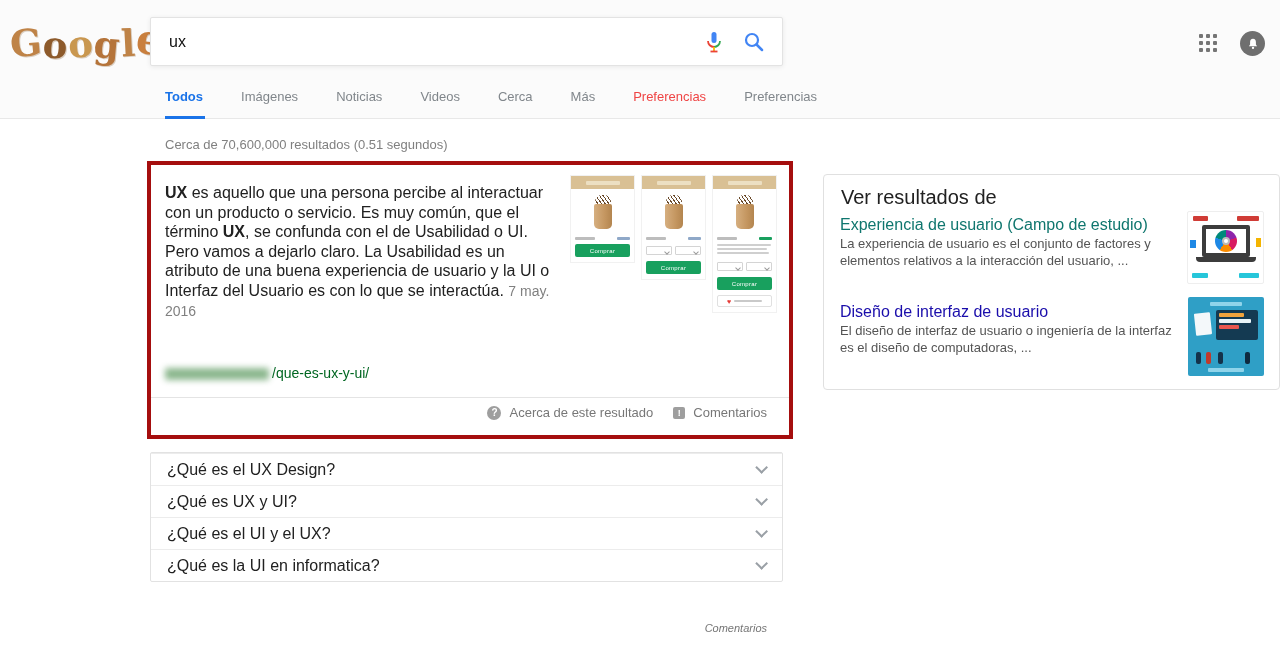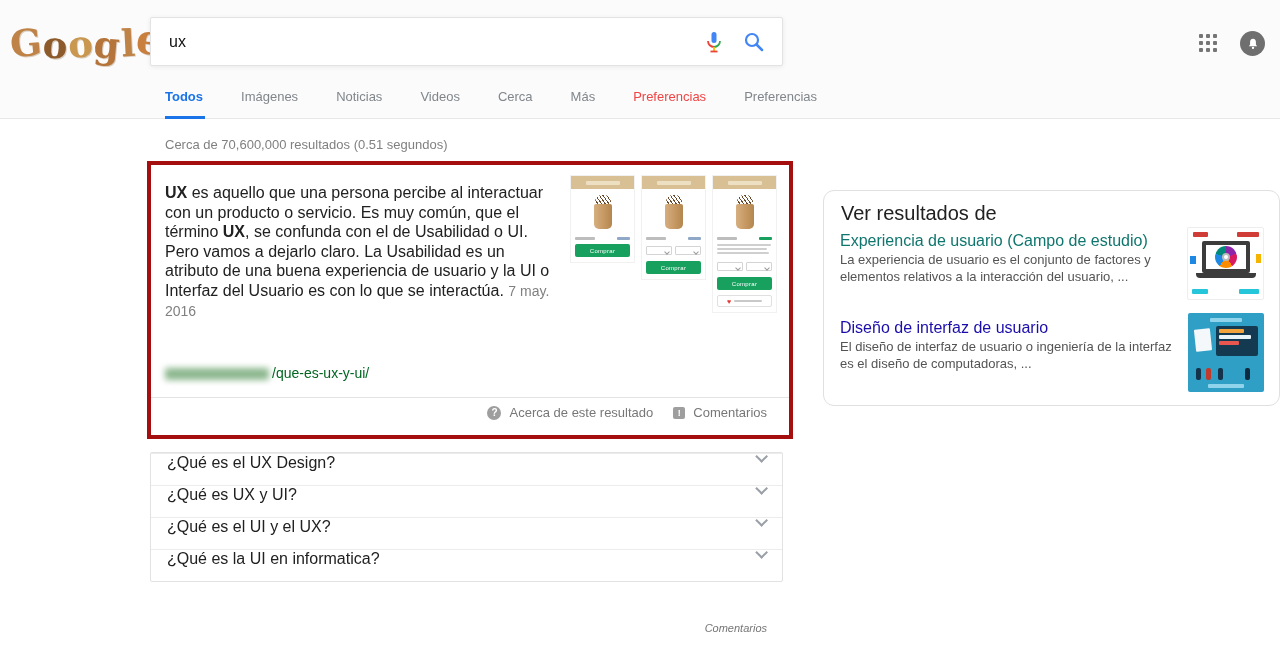--- a/index.html
+++ b/index.html
@@ -67,21 +67,21 @@
   .tinylines i { display:block; height:2px; background:#cfcfcf; border-radius:1px; margin-bottom:2px; }
   .selrow { display:flex; justify-content:space-between; padding:2px 4px 6px 4px; }
   .mini-select { width:26px; height:9px; border:1px solid #d4d4d4; border-radius:1px; position:relative; }
   .mini-select:after { content:""; position:absolute; right:2px; top:3px; width:3px; height:3px; border-right:1px solid #999; border-bottom:1px solid #999; transform:rotate(45deg); }
   .buy-btn { margin:0 4px 5px 4px; height:13px; background:#18a05e; border-radius:2px; color:#fff; font-size:6px; display:flex; align-items:center; justify-content:center; cursor:pointer; letter-spacing:.3px; }
   .fav-btn { margin:0 4px 5px 4px; height:12px; background:#fff; border:1px solid #e0e0e0; border-radius:2px; display:flex; align-items:center; justify-content:center; gap:3px; cursor:pointer; }
   .fav-btn .heart { color:#e53935; font-size:7px; line-height:1; }
   .fav-btn i { display:block; width:28px; height:2px; background:#c9c9c9; border-radius:1px; }
 
   
-  .kpanel { position:absolute; left:823px; top:190px; width:457px; height:216px; background:#fff; border:1px solid #e0e0e0; border-radius:11px; }
+  .kpanel { position:absolute; left:823px; top:174px; width:457px; height:216px; background:#fff; border:1px solid #e0e0e0; border-radius:4px; }
   .kpanel-title { position:absolute; left:17px; top:11px; font-size:20px; color:#212121; }
   .k-link1 { position:absolute; left:16px; top:41px; font-size:16px; color:#0f766e; cursor:pointer; }
   .k-desc1 { position:absolute; left:16px; top:60px; width:340px; font-size:13px; line-height:17px; color:#545454; }
   .k-link2 { position:absolute; left:16px; top:128px; font-size:16px; color:#1a0dab; cursor:pointer; }
   .k-desc2 { position:absolute; left:16px; top:147px; width:348px; font-size:13px; line-height:17px; color:#545454; }
 
   .thumb1 { position:absolute; left:363px; top:36px; width:77px; height:73px; background:#fff; border:1px solid #eee; border-radius:2px; cursor:pointer; overflow:hidden; }
   .t1-red1 { position:absolute; left:5px; top:4px; width:15px; height:5px; background:#d03c36; border-radius:1px; }
   .t1-red2 { position:absolute; right:4px; top:4px; width:22px; height:5px; background:#d03c36; border-radius:1px; }
   .t1-screen { position:absolute; left:14px; top:13px; width:48px; height:32px; background:#fff; border:4px solid #3c3c3c; border-radius:2px; display:flex; align-items:center; justify-content:center; }
@@ -102,21 +102,21 @@
   .t2-mon i:nth-child(3){ background:#e8574f; width:55%; }
   .t2-page { position:absolute; left:7px; top:16px; width:16px; height:22px; background:#f4f8fa; transform:rotate(-6deg); border-radius:1px; }
   .t2-p1,.t2-p2,.t2-p3,.t2-p4 { position:absolute; bottom:12px; width:5px; height:12px; border-radius:2px; }
   .t2-p1 { left:8px; background:#14324a; } .t2-p2 { left:18px; background:#c0392b; }
   .t2-p3 { left:30px; background:#14324a; } .t2-p4 { right:14px; background:#0e2a3f; }
   .t2-bot { position:absolute; left:20px; bottom:4px; width:36px; height:4px; background:#8fd4ea; border-radius:1px; }
 
   
   .questions { position:absolute; left:150px; top:452px; width:633px; background:#fff; border:1px solid #e2e2e2; border-radius:2px; }
   .q-title { height:41px; line-height:41px; padding-left:16px; font-size:20px; color:#777; }
-  .q-row { height:32px; border-top:1px solid #ececec; display:flex; justify-content:space-between; padding:0 18px 0 16px; font-size:16px; color:#212121; cursor:pointer; }
+  .q-row { height:32px; border-top:1px solid #ececec; display:flex; align-items:center; justify-content:space-between; padding:0 18px 0 16px; font-size:16px; color:#212121; cursor:pointer; }
   .chev { width:9px; height:9px; border-right:2px solid #9aa0a6; border-bottom:2px solid #9aa0a6; transform:rotate(45deg) translateY(-3px); }
   .q-footer { position:absolute; left:150px; top:622px; width:617px; text-align:right; font-size:11px; font-style:italic; color:#757575; cursor:pointer; }
 </style>
 </head>
 <body>
 
 <div class="page">
 
   <div class="header-band">
     <div class="logo">

